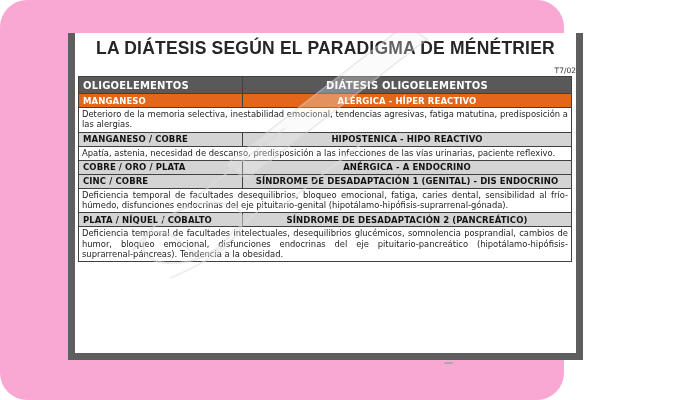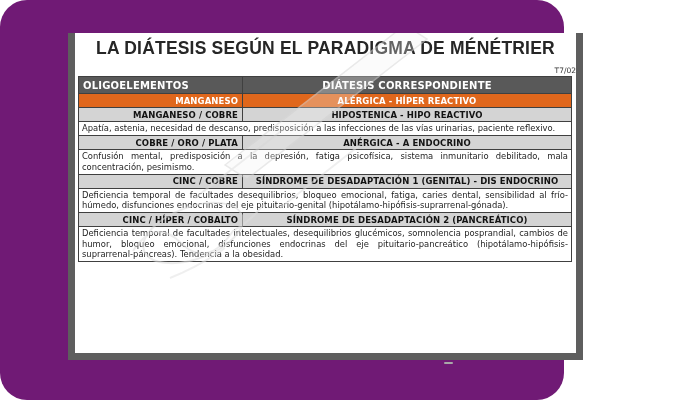--- a/index.html
+++ b/index.html
@@ -8,21 +8,21 @@
     width: 700px;
     height: 400px;
     background: #ffffff;
     overflow: hidden;
     font-family: "DejaVu Sans", sans-serif;
   }
   .canvas {
     position: relative;
     width: 564px;
     height: 400px;
-    background: #701a75;
+    background: #f9a8d4;
     border-radius: 27px;
   }
   .page-frame {
     position: absolute;
     left: 68px;
     top: 33px;
     width: 501px;
     height: 320px;
     background: #ffffff;
     border-left: 7px solid #5e5e5e;
@@ -68,21 +68,21 @@
     letter-spacing: 0.2px;
   }
   th.col-el { text-align: left; width: 155px; }
   th.col-di { text-align: center; }
   tr.rh td {
     font-weight: bold;
     font-size: 8.5px;
     padding: 1.5px 4px;
     letter-spacing: 0.1px;
   }
-  tr.rh td:first-child { text-align: right; }
+  tr.rh td:first-child { text-align: left; }
   tr.rh td:last-child  { text-align: center; }
   tr.rh.orange td { background: #E0671C; color: #ffffff; }
   tr.rh.gray td   { background: #D4D4D4; color: #121212; }
   tr.desc td {
     background: #ffffff;
     font-size: 8.4px;
     line-height: 10.3px;
     color: #1d1d1d;
     text-align: justify;
     padding: 1px 3px 2px 3px;
@@ -111,56 +111,56 @@
 <div class="canvas">
   <div class="page-frame">
 
     <h1 class="page-title">LA DIÁTESIS SEGÚN EL PARADIGMA DE MÉNÉTRIER</h1>
     <div class="ref-code">T7/02</div>
 
     <table class="diathesis">
       <thead>
         <tr>
           <th class="col-el">OLIGOELEMENTOS</th>
-          <th class="col-di">DIÁTESIS CORRESPONDIENTE</th>
+          <th class="col-di">DIÁTESIS OLIGOELEMENTOS</th>
         </tr>
       </thead>
       <tbody>
         <tr class="rh orange">
           <td>MANGANESO</td>
           <td>ALÉRGICA - HÍPER REACTIVO</td>
+        </tr>
+        <tr class="desc">
+          <td colspan="2">Deterioro de la memoria selectiva, inestabilidad emocional, tendencias agresivas, fatiga matutina, predisposición a las alergias.</td>
         </tr>
 
         <tr class="rh gray">
           <td>MANGANESO / COBRE</td>
           <td>HIPOSTENICA - HIPO REACTIVO</td>
         </tr>
         <tr class="desc">
           <td colspan="2">Apatía, astenia, necesidad de descanso, predisposición a las infecciones de las vías urinarias, paciente reflexivo.</td>
         </tr>
 
 
         <tr class="rh gray">
           <td>COBRE / ORO / PLATA</td>
           <td>ANÉRGICA - A ENDOCRINO</td>
         </tr>
-        <tr class="desc">
-          <td colspan="2">Confusión mental, predisposición a la depresión, fatiga psicofísica, sistema inmunitario debilitado, mala concentración, pesimismo.</td>
-        </tr>
 
         <tr class="rh gray">
           <td>CINC / COBRE</td>
           <td>SÍNDROME DE DESADAPTACIÓN 1 (GENITAL) - DIS ENDOCRINO</td>
         </tr>
         <tr class="desc">
           <td colspan="2">Deficiencia temporal de facultades desequilibrios, bloqueo emocional, fatiga, caries dental, sensibilidad al frío- húmedo, disfunciones endocrinas del eje pituitario-genital (hipotálamo-hipófisis-suprarrenal-gónada).</td>
         </tr>
 
         <tr class="rh gray">
-          <td>CINC / HÍPER / COBALTO</td>
+          <td>PLATA / NÍQUEL / COBALTO</td>
           <td>SÍNDROME DE DESADAPTACIÓN 2 (PANCREÁTICO)</td>
         </tr>
         <tr class="desc">
           <td colspan="2">Deficiencia temporal de facultades intelectuales, desequilibrios glucémicos, somnolencia posprandial, cambios de humor, bloqueo emocional, disfunciones endocrinas del eje pituitario-pancreático (hipotálamo-hipófisis-suprarrenal-páncreas). Tendencia a la obesidad.</td>
         </tr>
       </tbody>
     </table>
 
     <svg class="watermark" viewBox="0 0 501 320" xmlns="http://www.w3.org/2000/svg">
       <polygon points="150,132 330,-8 352,6 172,146" fill="#f2f2f2" fill-opacity="0.55" stroke="#d8d8d8" stroke-width="1.5"></polygon>

